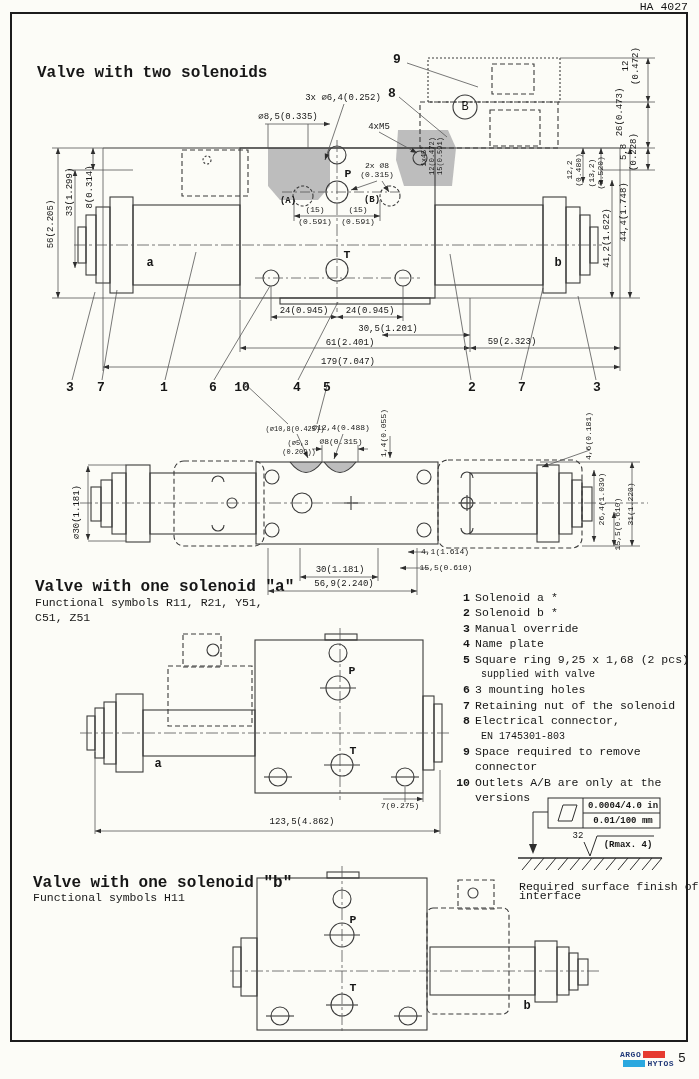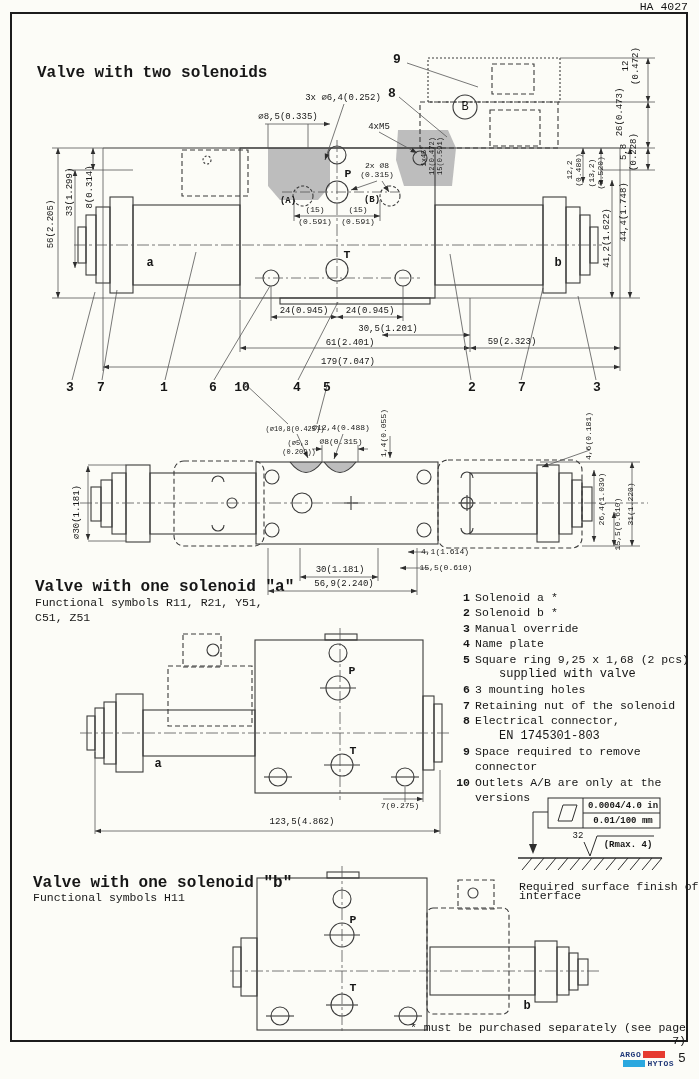--- a/index.html
+++ b/index.html
@@ -15,21 +15,21 @@
   .lb{position:absolute;white-space:nowrap;font-size:9px;line-height:1;transform:translate(-50%,-50%)}
   .lv{position:absolute;white-space:nowrap;font-size:9px;line-height:1;transform:translate(-50%,-50%) rotate(-90deg)}
   .f7{font-size:7px}.f8{font-size:8px}.f11{font-size:11.5px}.f12{font-size:12px}.f13{font-size:13px}
   .b{font-weight:bold}
   .heading{position:absolute;font-size:16px;font-weight:bold;white-space:nowrap}
   .sub{position:absolute;font-size:11.5px;white-space:nowrap}
   svg.art{position:absolute;left:0;top:0;pointer-events:none}
   .legend{position:absolute;left:452px;top:590px;width:244px}
   .lrow{display:flex;font-size:11.5px;line-height:15.4px}
   .lnum{font-weight:bold;width:18px;text-align:right;margin-right:5px;flex:none}
-  .lcont{font-size:12px;line-height:15.4px;margin-left:47px}
+  .lcont{font-size:10px;line-height:15.4px;margin-left:29px}
   .footnote{position:absolute;left:400px;top:1021px;width:286px;text-align:right;font-size:11.5px}
   .logo{position:absolute;left:620px;top:1050px;width:54px}
   .lgrow{display:flex;align-items:center;height:9px}
   .lgtxt{font-size:8px;font-weight:bold;color:#223a7a;letter-spacing:.5px;line-height:1}
   .lgred{width:22px;height:7px;background:#e63b30;margin-left:2px}
   .lgblue{width:22px;height:7px;background:#2ba8df;margin-right:2px}
   .pageno{position:absolute;left:678px;top:1051px;font-size:13px}
 </style>
 </head>
 <body>
@@ -407,21 +407,20 @@
       </div>
   </div>
 
   <span class="lb b" style="left:623px;top:806px">0.0004/4.0 in</span>
   <span class="lb b" style="left:623px;top:821px">0.01/100 mm</span>
   <span class="lb" style="left:578px;top:836px">32</span>
   <span class="lb b" style="left:628px;top:845px">(Rmax. 4)</span>
   <span class="sub" style="left:519px;top:880px">Required surface finish of</span>
   <span class="sub" style="left:519px;top:889px">interface</span>
 
-  <div class="footnote">* must be purchased separately  (see page 7)</div>
   <div class="logo">
     <div class="lgrow">
         <span class="lgtxt">ARGO</span>
         <span class="lgred"></span>
       </div>
     <div class="lgrow" style="justify-content:flex-end">
         <span class="lgblue"></span>
         <span class="lgtxt">HYTOS</span>
       </div>
   </div>

